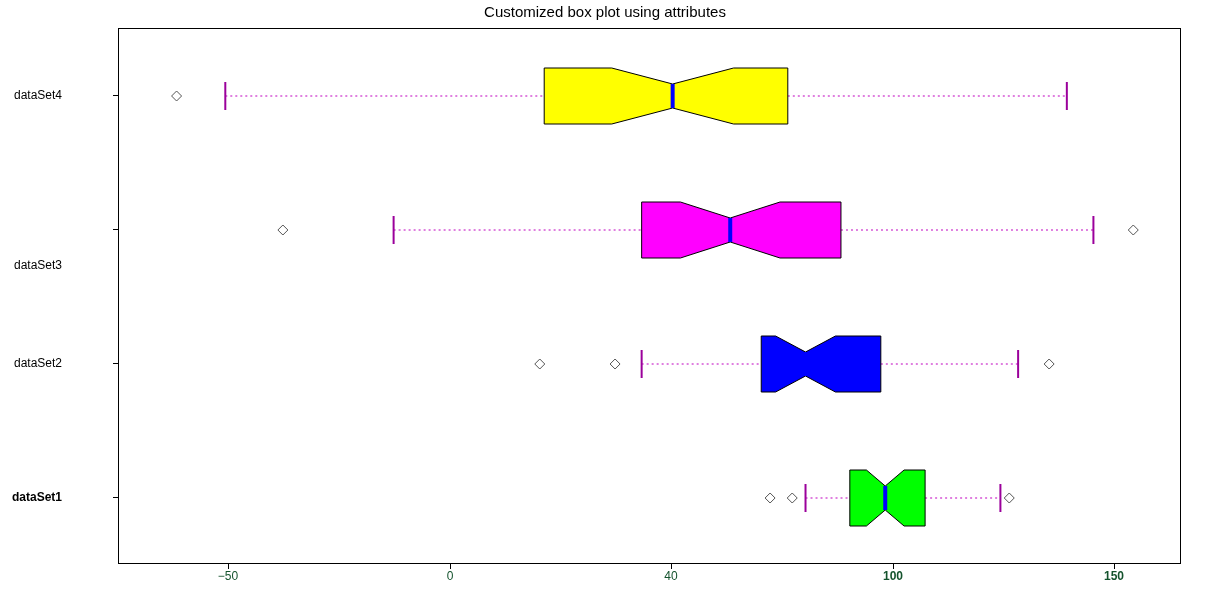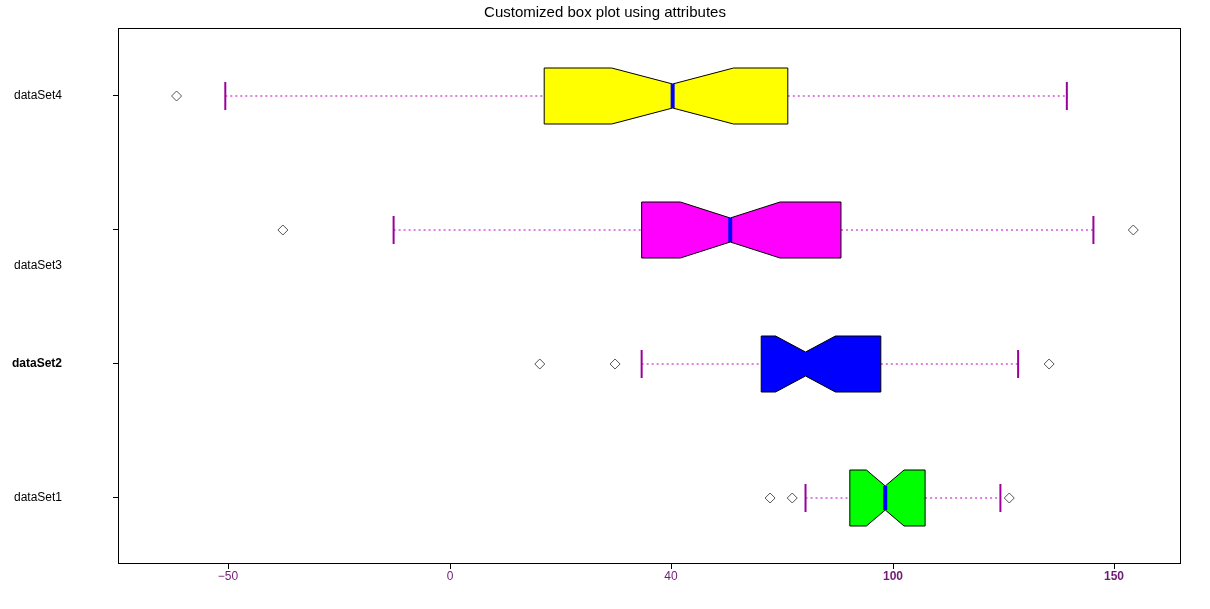--- a/index.html
+++ b/index.html
@@ -39,21 +39,21 @@
       position: absolute;
       right: 1148px;
       font-size: 12px;
       color: #000;
       transform: translateY(-50%);
     }
     .x-tick-label {
       position: absolute;
       top: 569px;
       font-size: 12px;
-      color: #701a75;
+      color: #14532d;
       transform: translateX(-50%);
     }
     .x-tick {
       position: absolute;
       width: 1px;
       height: 5px;
       background: #000;
       top: 564px;
     }
     .y-tick {
@@ -112,22 +112,22 @@
         <line x1="106.30000000000001" x2="425.20000000000005" y1="67" y2="67" class="whisker-line"></line>
         <line x1="668.8041666666667" x2="947.8416666666667" y1="67" y2="67" class="whisker-line"></line>
         <line x1="106.30000000000001" x2="106.30000000000001" y1="53" y2="81" class="cap-line"></line>
         <line x1="947.8416666666667" x2="947.8416666666667" y1="53" y2="81" class="cap-line"></line>
         <polygon points="425.20000000000005,39 492.74479166666674,39 553.6458333333334,55 614.546875,39 668.8041666666667,39 668.8041666666667,95 614.546875,95 553.6458333333334,79 492.74479166666674,95 425.20000000000005,95" class="box-shape" fill="#ffff00"></polygon>
         <line x1="553.6458333333334" x2="553.6458333333334" y1="55" y2="79" class="median-line"></line>
         <polygon points="57.579166666666666,62 62.579166666666666,67 57.579166666666666,72 52.579166666666666,67" class="flier"></polygon>
       </svg>
   </div>
 
-  <div class="y-tick-label" style="top:497px;">dataSet1</div>
-  <div class="y-tick-label" style="top:363px;font-weight:bold;">dataSet2</div>
+  <div class="y-tick-label" style="top:497px;font-weight:bold;">dataSet1</div>
+  <div class="y-tick-label" style="top:363px;">dataSet2</div>
   <div class="y-tick-label" style="top:229px;margin-top:36px;">dataSet3</div>
   <div class="y-tick-label" style="top:95px;">dataSet4</div>
 
   <div class="y-tick" style="top:497px;"></div>
   <div class="y-tick" style="top:363px;"></div>
   <div class="y-tick" style="top:229px;"></div>
   <div class="y-tick" style="top:95px;"></div>
 
   <div class="x-tick-label" style="left:228px;">−50</div>
   <div class="x-tick-label" style="left:450px;">0</div>

